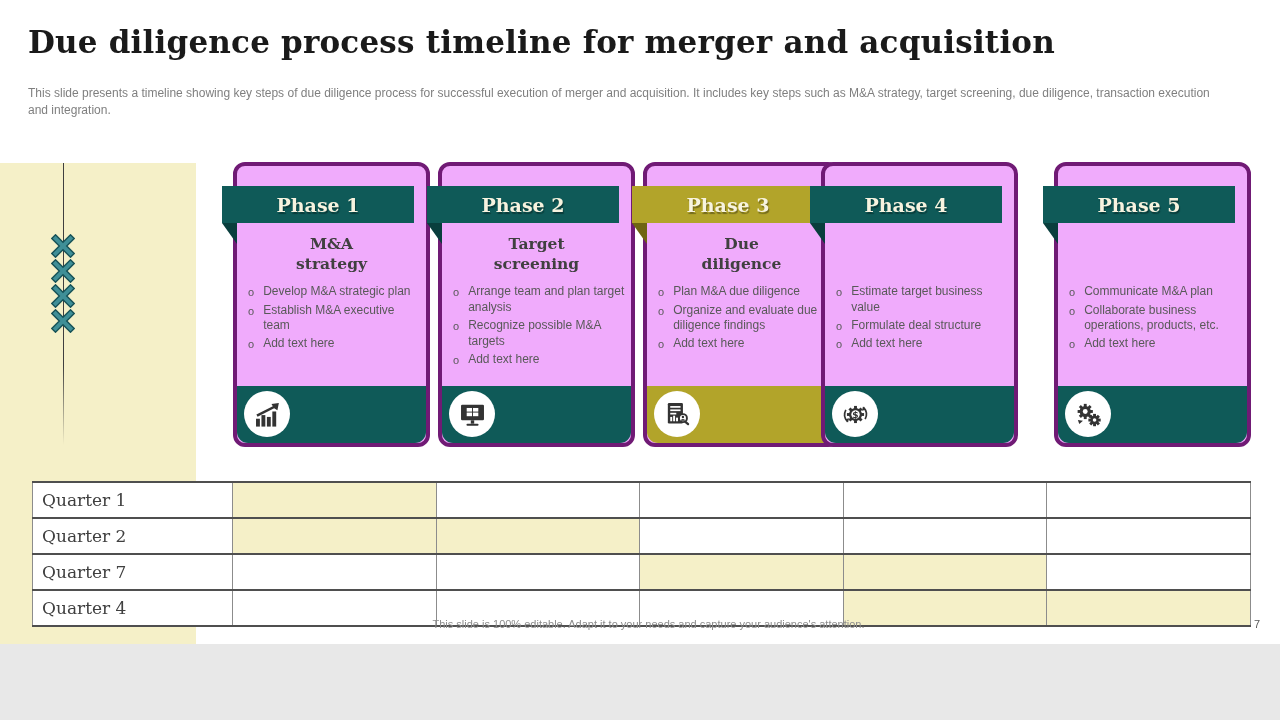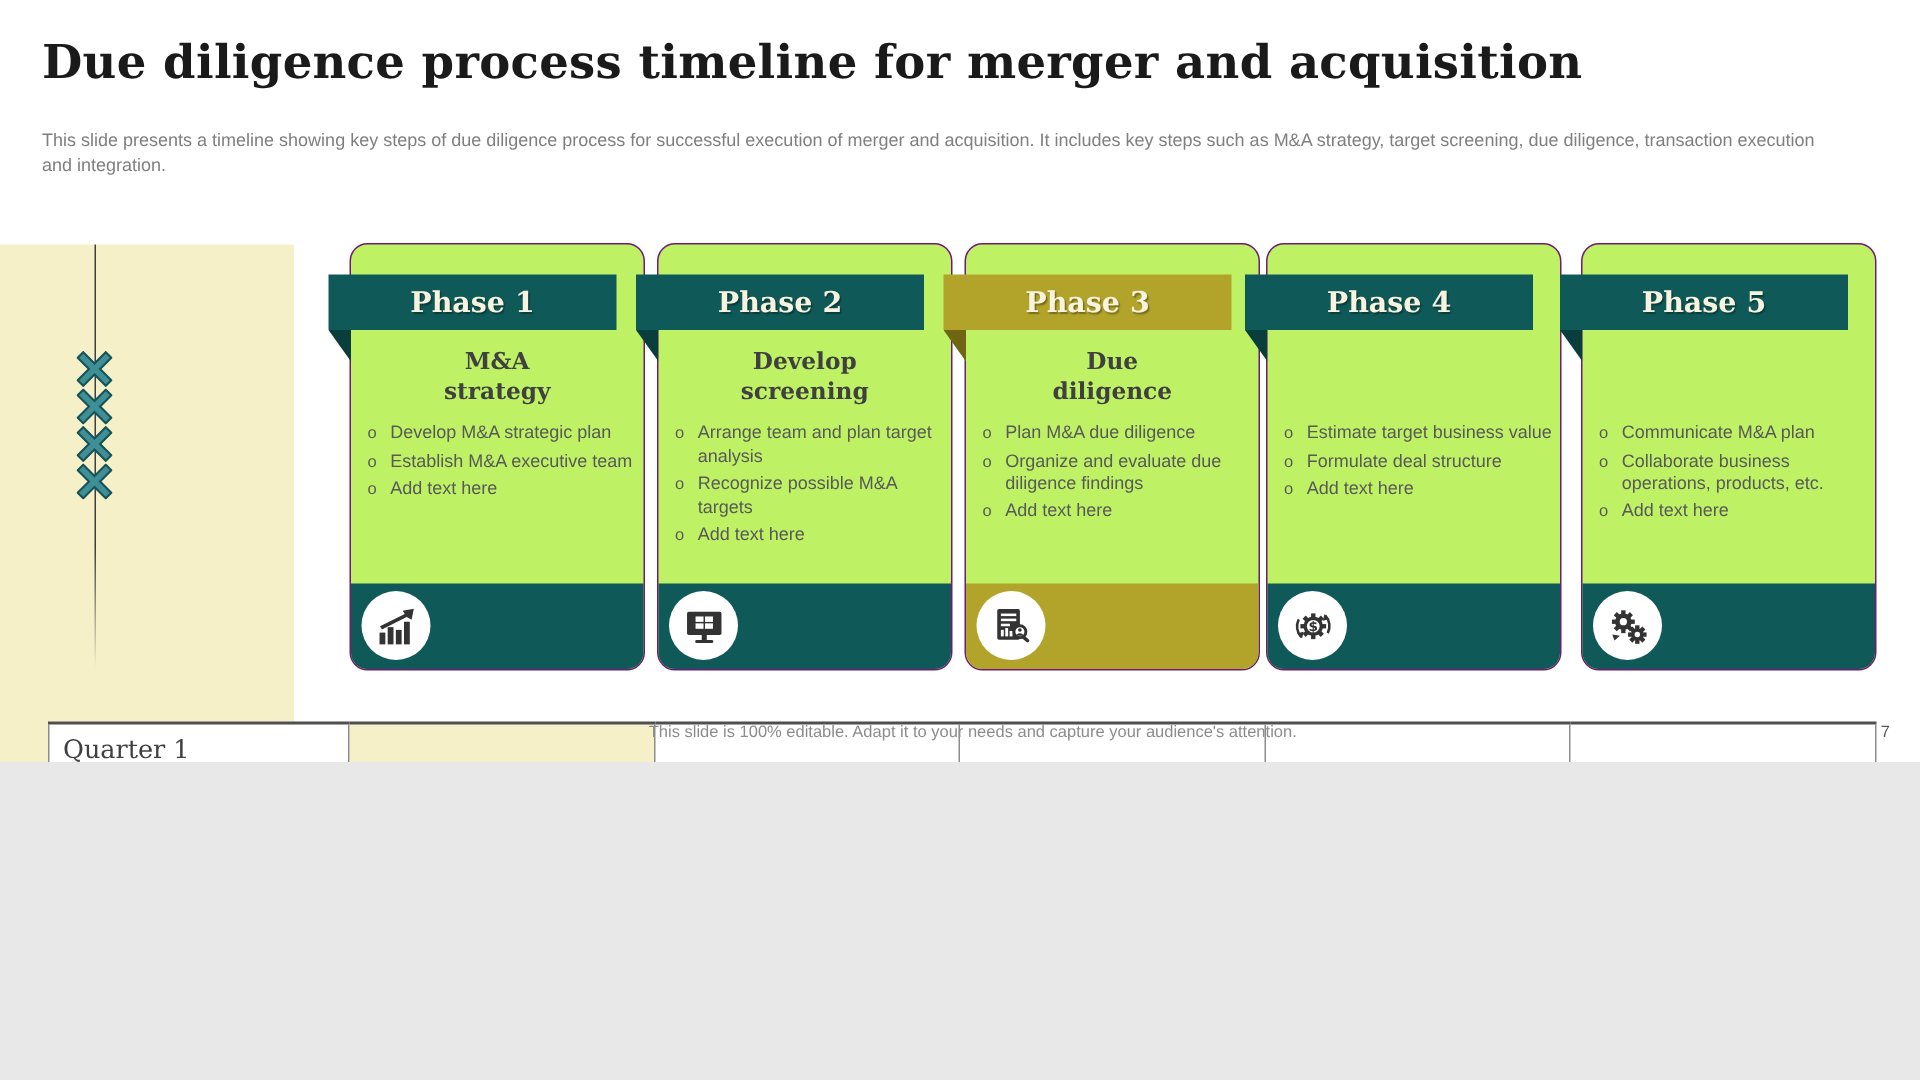--- a/index.html
+++ b/index.html
@@ -1,18 +1,18 @@
 <!DOCTYPE html>
 <html><head>
 <meta charset="utf-8">
 <style>
   * { margin:0; padding:0; box-sizing:border-box; }
   html,body { background:#e8e8e8; }
   .slide {
-    position:relative; width:1280px; height:508px; margin:0 auto;
+    position:relative; width:1280px; height:644px; margin:0 auto;
     background:#ffffff; overflow:hidden;
     font-family:"Liberation Sans", sans-serif;
   }
   .slide-title {
     position:absolute; left:28px; top:24px; width:1150px;
     font-family:"DejaVu Serif", serif; font-weight:bold;
     font-size:31px; color:#1a1a1a; letter-spacing:0.2px;
   }
   .slide-subtitle {
     position:absolute; left:28px; top:85px; width:1200px;
@@ -22,21 +22,21 @@
   .timeline-line {
     position:absolute; left:63px; top:163px; width:1px; height:282px;
     background:linear-gradient(#3f3f3f 72%, rgba(63,63,63,0));
   }
   .x-marker { position:absolute; left:51px; width:24px; height:24px; }
   .x-marker svg { width:100%; height:100%; display:block; }
 
   
   .phase-card {
     position:absolute; top:162px; width:197px; height:285px;
-    background:#bef264; border:1px solid #701a75; border-radius:12px;
+    background:#f0abfc; border:4px solid #701a75; border-radius:12px;
   }
   .phase-banner {
     position:absolute; left:-15px; top:20px; width:192px; height:37px;
     display:flex; align-items:center; justify-content:center;
   }
   .banner-label {
     font-family:"DejaVu Serif", serif; font-weight:bold; font-size:19px;
     text-shadow:1px 1.5px 1px rgba(0,0,0,0.35);
   }
   .banner-fold {
@@ -157,21 +157,21 @@
               </g>
             </svg>
           </div>
         </div>
       </div>
       <div class="phase-card" style="left: 438px;">
         <div class="phase-banner" style="background: rgb(15, 90, 88);">
           <span class="banner-label" style="color: rgb(247, 243, 223);">Phase 2</span>
         </div>
         <div class="banner-fold" style="background: rgb(9, 62, 61);"></div>
-        <div class="phase-title"><span>Develop</span><br><span>screening</span></div>
+        <div class="phase-title"><span>Target</span><br><span>screening</span></div>
         <ul class="phase-bullets">
           <li>
             <span class="bullet-marker">o</span>
             <span>Arrange team and plan target analysis</span>
           </li>
           <li>
             <span class="bullet-marker">o</span>
             <span>Recognize possible M&amp;A targets</span>
           </li>
           <li>
@@ -230,21 +230,21 @@
                 <rect x="10.8" y="14.6" width="1.6" height="3"></rect>
               </g>
       <circle cx="16.5" cy="15" r="3.3" fill="#fff" stroke="#333333" stroke-width="1.6"></circle>
       <circle cx="16.5" cy="14.1" r="1" fill="#333333"></circle>
       <path d="M14.9 16.4 a2.7 2.7 0 0 1 3.2 0 v0.8 h-3.2 Z" fill="#333333"></path>
       <rect x="18.7" y="17" width="4.4" height="1.9" rx="0.9" transform="rotate(40 18.7 17)" fill="#333333"></rect>
             </svg>
           </div>
         </div>
       </div>
-      <div class="phase-card" style="left: 844px;">
+      <div class="phase-card" style="left: 821px;">
         <div class="phase-banner" style="background: rgb(15, 90, 88);">
           <span class="banner-label" style="color: rgb(247, 243, 223);">Phase 4</span>
         </div>
         <div class="banner-fold" style="background: rgb(9, 62, 61);"></div>
         <ul class="phase-bullets">
           <li>
             <span class="bullet-marker">o</span>
             <span>Estimate target business value</span>
           </li>
           <li>

